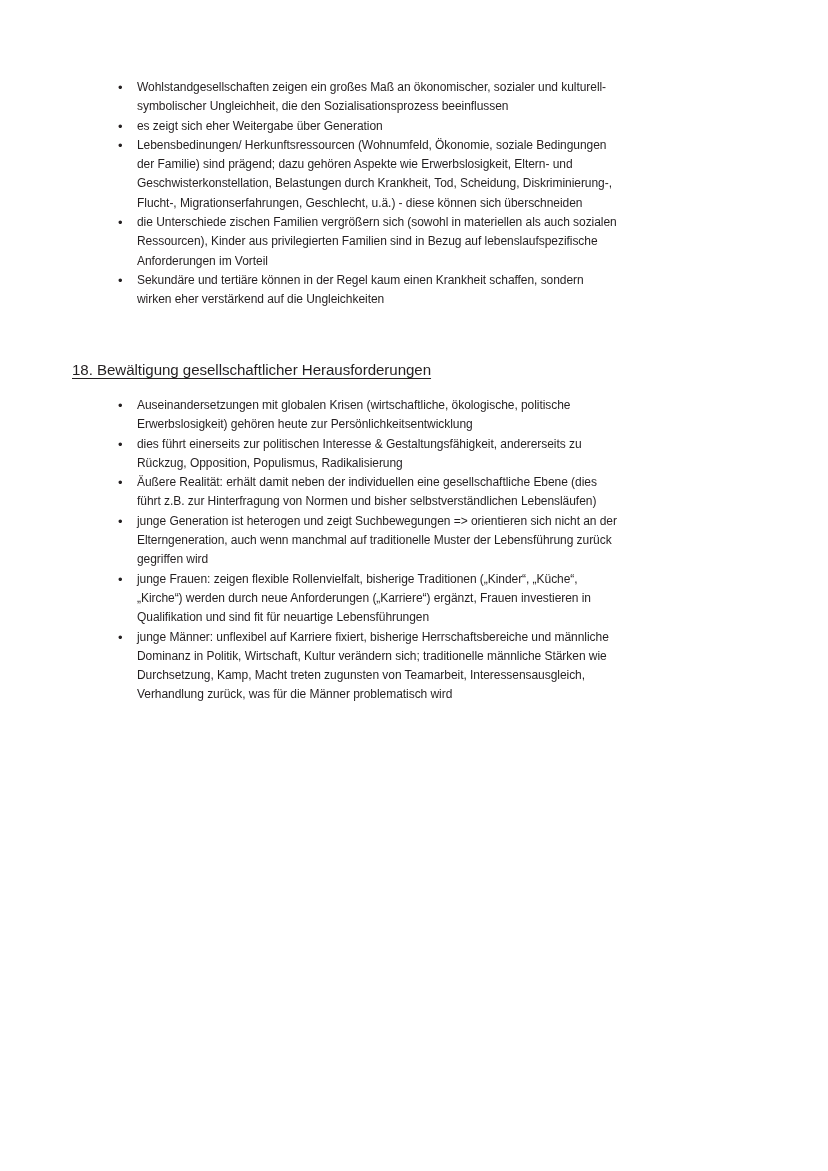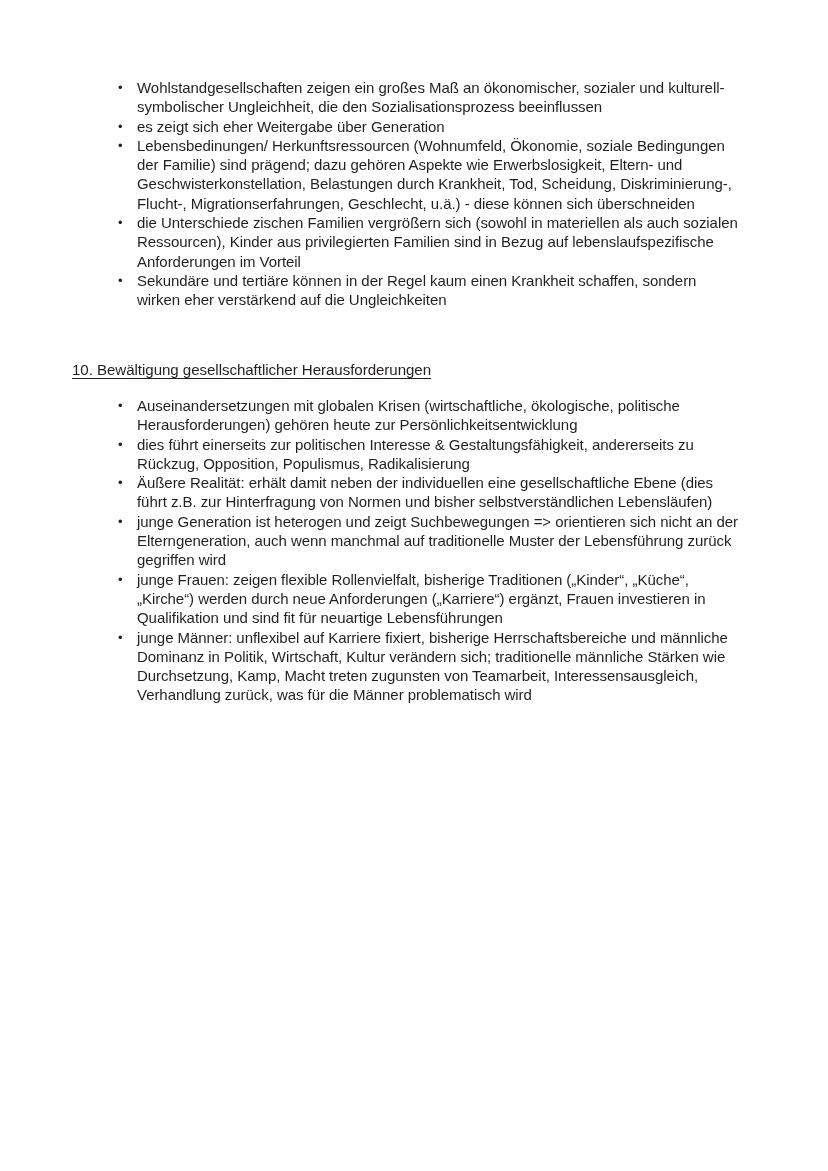--- a/index.html
+++ b/index.html
@@ -35,21 +35,21 @@
   .bullet-block {
     margin: 0;
     padding: 0;
     list-style: none;
   }
 
   .bullet-item {
     position: relative;
     padding-left: 27px;
     margin: 0;
-    font-size: 15px;
+    font-size: 12px;
     line-height: 19.3px;
     letter-spacing: -0.05px;
     color: #231f20;
     text-align: left;
     word-spacing: 0px;
   }
 
   .bullet-item::before {
     content: "\2022";
     position: absolute;
@@ -124,27 +124,27 @@
 Ressourcen), Kinder aus privilegierten Familien sind in Bezug auf lebenslaufspezifische
 Anforderungen im Vorteil</span>
       </li>
       <li class="bullet-item">
         <span class="bullet-text">Sekundäre und tertiäre können in der Regel kaum einen Krankheit schaffen, sondern
 wirken eher verstärkend auf die Ungleichkeiten</span>
       </li>
     </ul>
 
     <div class="heading-wrap">
-      <span class="section-heading">10. Bewältigung gesellschaftlicher Herausforderungen</span>
+      <span class="section-heading">18. Bewältigung gesellschaftlicher Herausforderungen</span>
     </div>
 
     <ul class="bullet-block block-two">
       <li class="bullet-item">
         <span class="bullet-text">Auseinandersetzungen mit globalen Krisen (wirtschaftliche, ökologische, politische
-Herausforderungen) gehören heute zur Persönlichkeitsentwicklung</span>
+Erwerbslosigkeit) gehören heute zur Persönlichkeitsentwicklung</span>
       </li>
       <li class="bullet-item">
         <span class="bullet-text">dies führt einerseits zur politischen Interesse &amp; Gestaltungsfähigkeit, andererseits zu
 Rückzug, Opposition, Populismus, Radikalisierung</span>
       </li>
       <li class="bullet-item">
         <span class="bullet-text">Äußere Realität: erhält damit neben der individuellen eine gesellschaftliche Ebene (dies
 führt z.B. zur Hinterfragung von Normen und bisher selbstverständlichen Lebensläufen)</span>
       </li>
       <li class="bullet-item">

